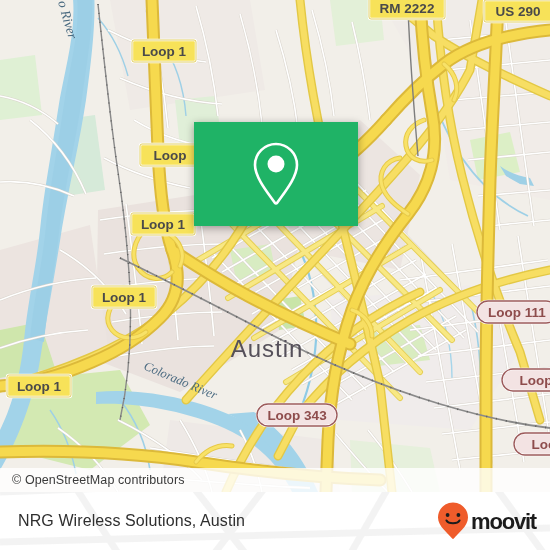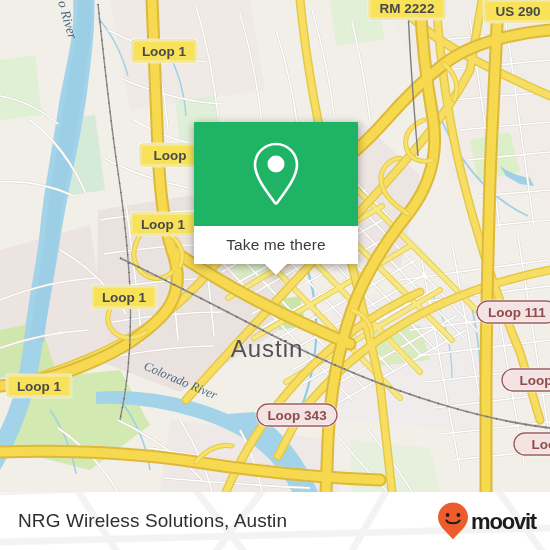--- a/index.html
+++ b/index.html
@@ -55,21 +55,21 @@
   .footer{
     position:absolute;left:0;top:492px;width:550px;height:58px;
     background:#ffffff;overflow:hidden;
   }
   .footer-bg{position:absolute;left:0;top:-60px;width:550px;height:140px;opacity:.5;}
   .footer-inner{
     position:relative;width:550px;height:58px;
     display:flex;align-items:center;justify-content:space-between;
     padding:0 14px 0 18px;box-sizing:border-box;
   }
-  .place-name{font-size:19px;color:#2f2f2f;letter-spacing:.1px;white-space:nowrap;}
+  .place-name{font-size:16px;color:#2f2f2f;letter-spacing:.1px;white-space:nowrap;}
   .brand{display:flex;align-items:center;gap:1px;}
   .brand-word{
     font-size:22px;color:#1c1c1c;font-weight:700;letter-spacing:-1.2px;
     line-height:1;position:relative;top:1px;
   }
 </style>
 </head>
 <body>
 
 <div class="app">
@@ -521,26 +521,25 @@
     </svg>
 
     <div class="popup">
       <div class="popup-top">
         <svg width="54" height="66" viewBox="0 0 54 66">
           <path d="M27 3 C15.4 3 6 12.4 6 24 C6 36.5 19 52 26 62 C26.5 62.7 27.5 62.7 28 62
                    C35 52 48 36.5 48 24 C48 12.4 38.6 3 27 3 Z" fill="none" stroke="#ffffff" stroke-width="2.6"></path>
           <circle cx="27" cy="23" r="8.5" fill="#ffffff"></circle>
         </svg>
       </div>
-      <div class="popup-bottom">
-        <span>Take me there</span>
-        <div class="popup-tail"></div>
-      </div>
     </div>
 
+    <div class="attrib">
+      <span>© OpenStreetMap contributors</span>
+    </div>
   </div>
 
   <div class="footer">
     <svg class="footer-bg" viewBox="0 0 550 140">
       <g stroke="#e9e9e9" stroke-width="7" fill="none">
         <path d="M40,0 L130,140"></path>
         <path d="M150,0 L260,140"></path>
         <path d="M300,10 L200,140"></path>
         <path d="M420,0 L340,140"></path>
         <path d="M470,20 L550,130"></path>

